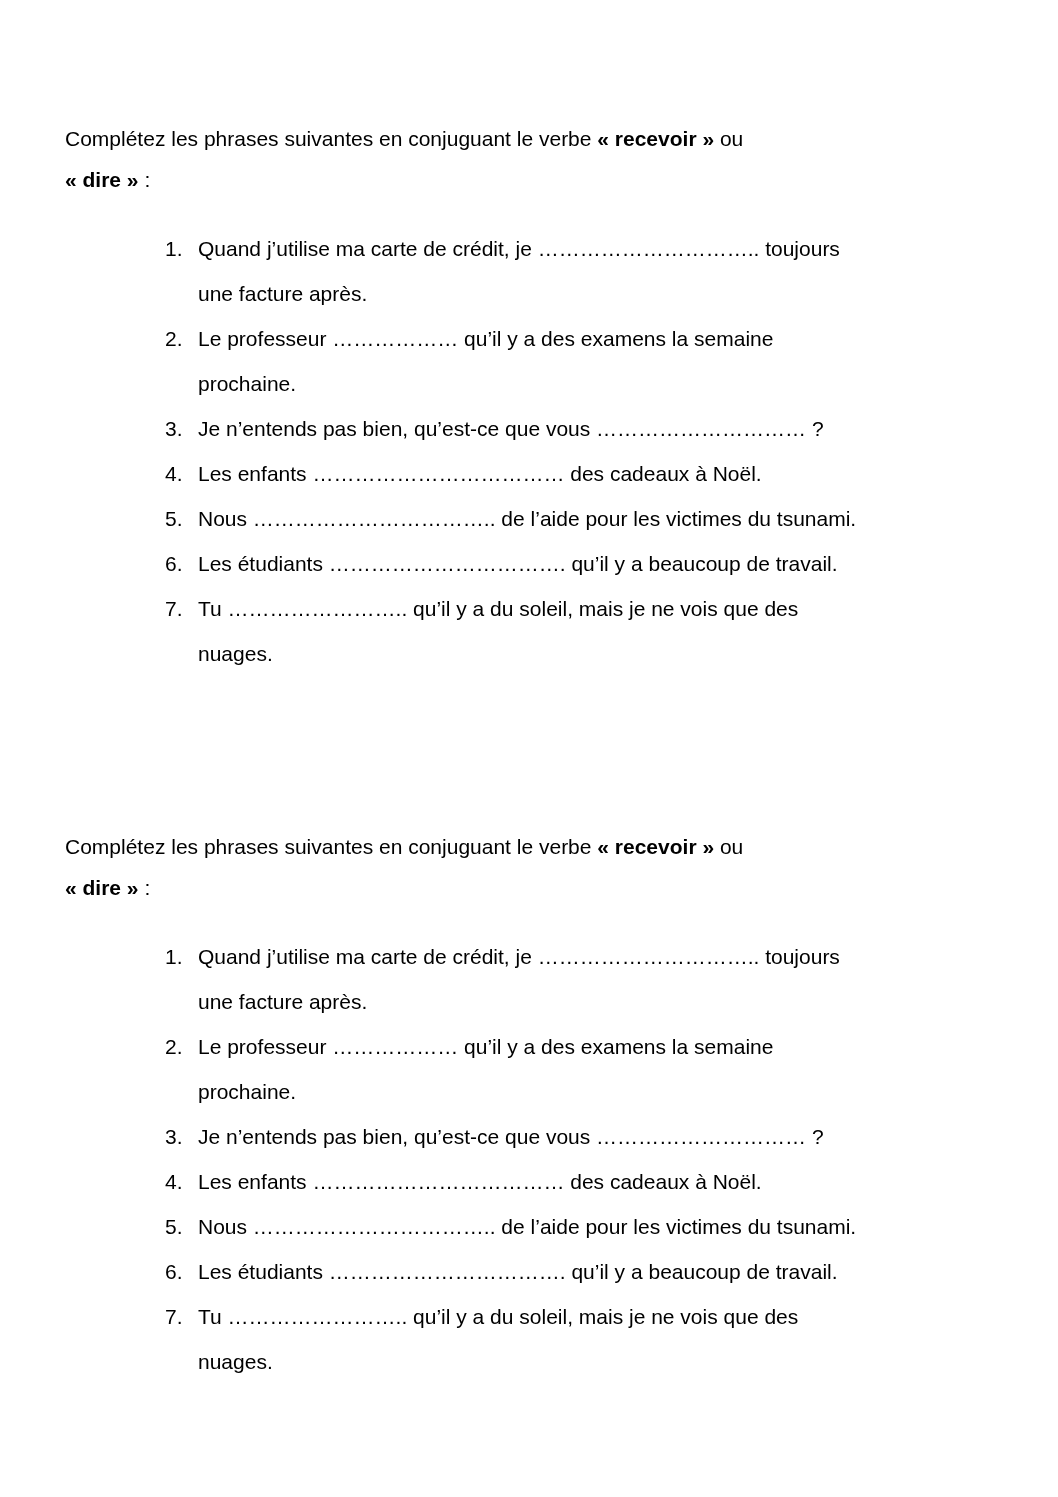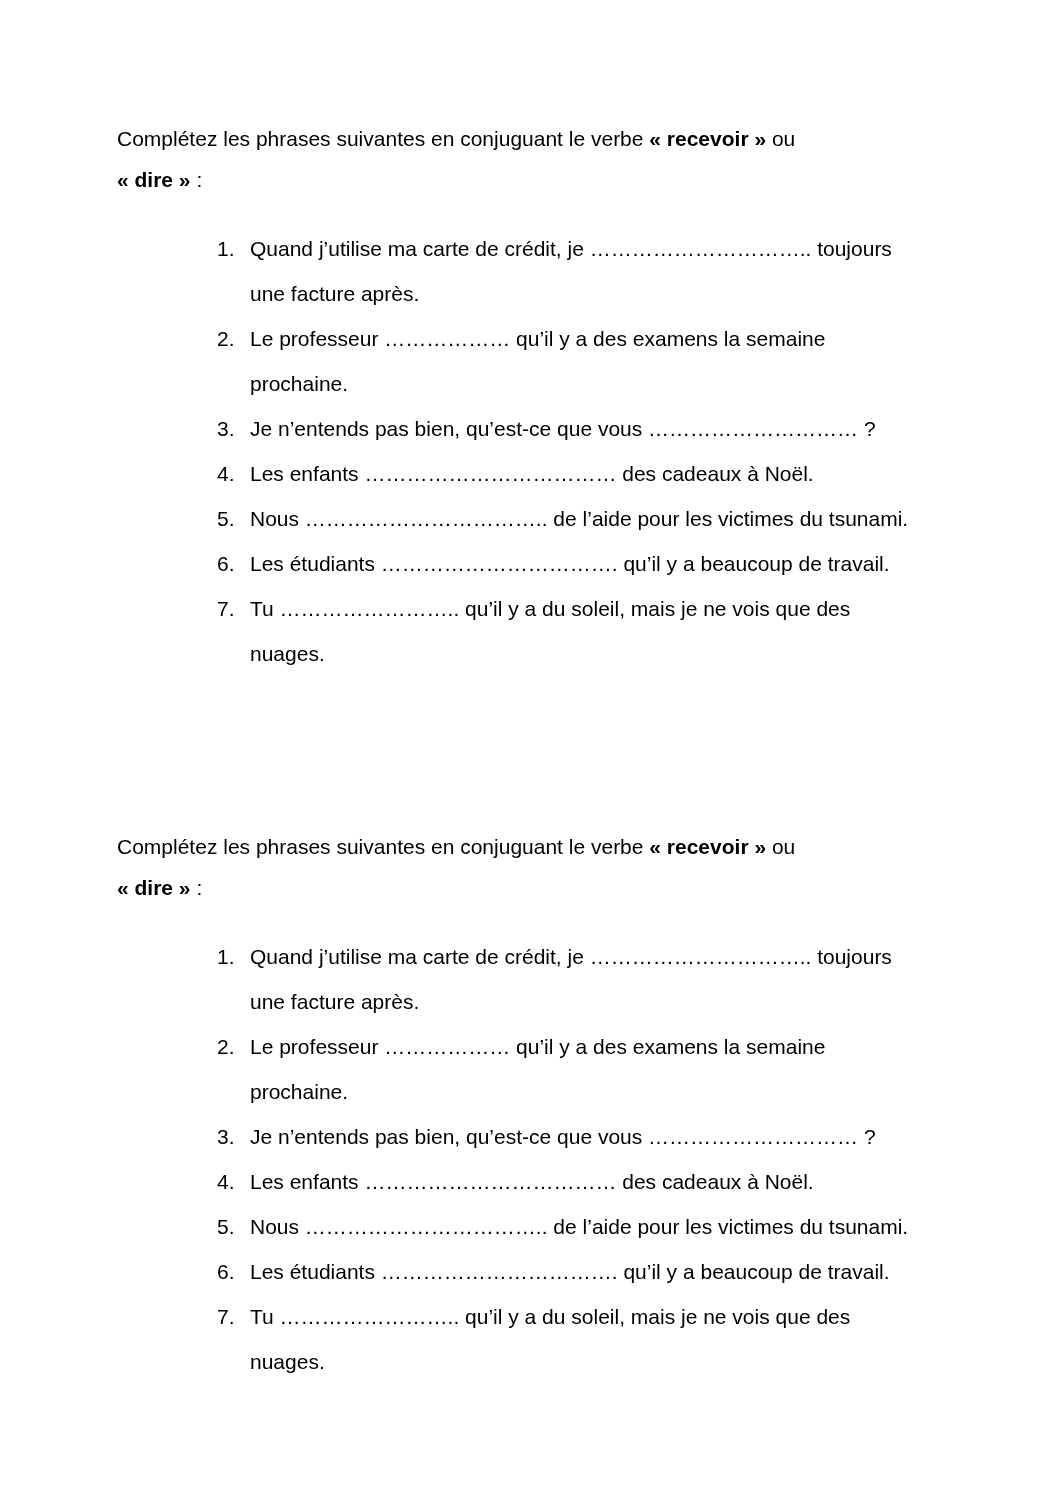--- a/index.html
+++ b/index.html
@@ -11,21 +11,21 @@
     width: 1058px;
     height: 1497px;
     overflow: hidden;
     color: #000000;
     font-family: "Liberation Sans", sans-serif;
   }
   .doc {
     box-sizing: border-box;
     width: 1058px;
     height: 1497px;
-    padding: 118px 55px 0 117px;
+    padding: 118px 55px 0 65px;
     font-size: 21px;
   }
   .section { }
   .section + .section {
     margin-top: 150px;
   }
   .heading {
     line-height: 41px;
     max-width: 760px;
   }

